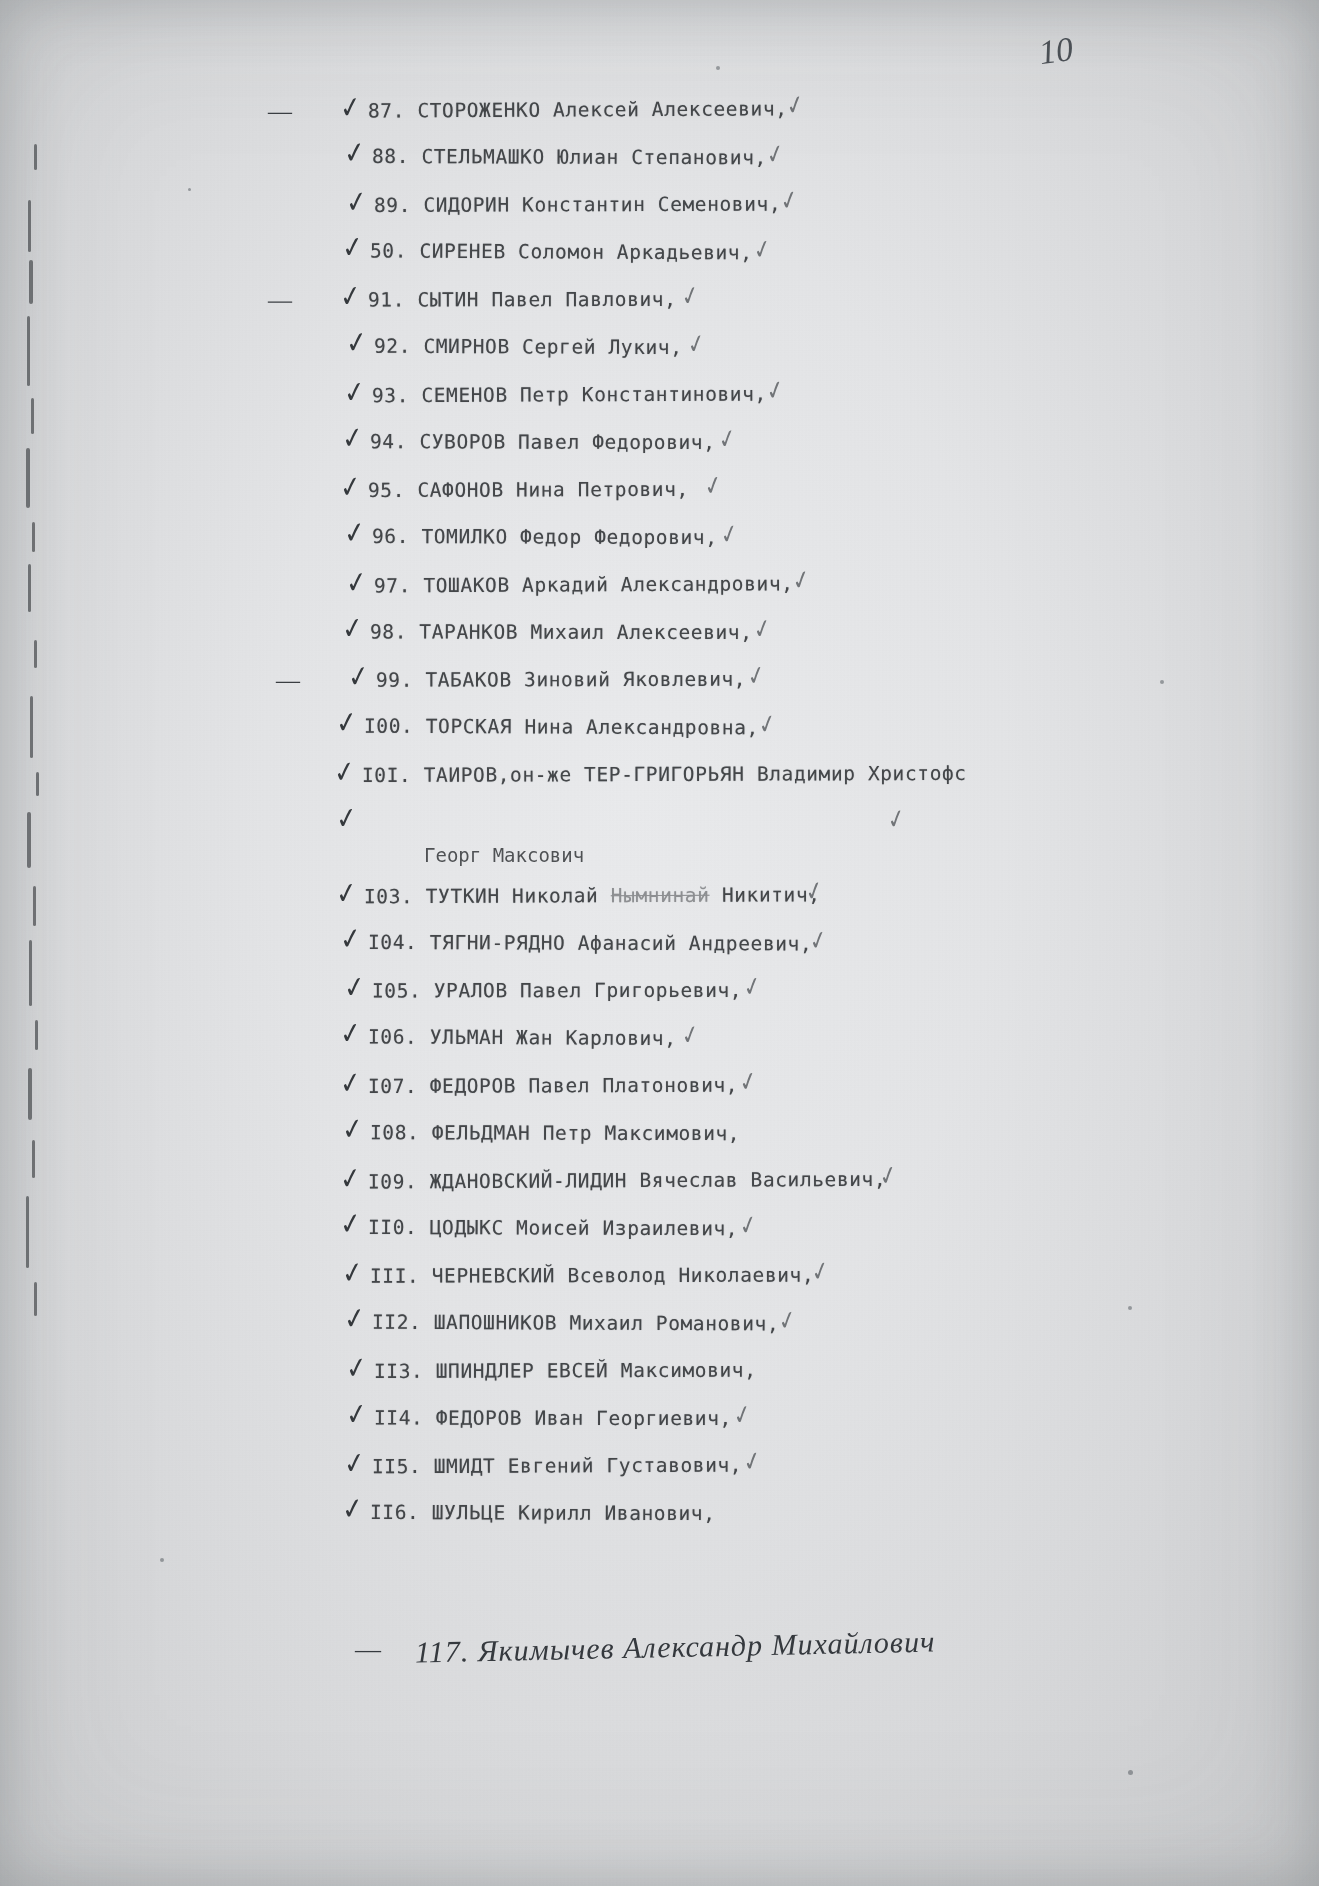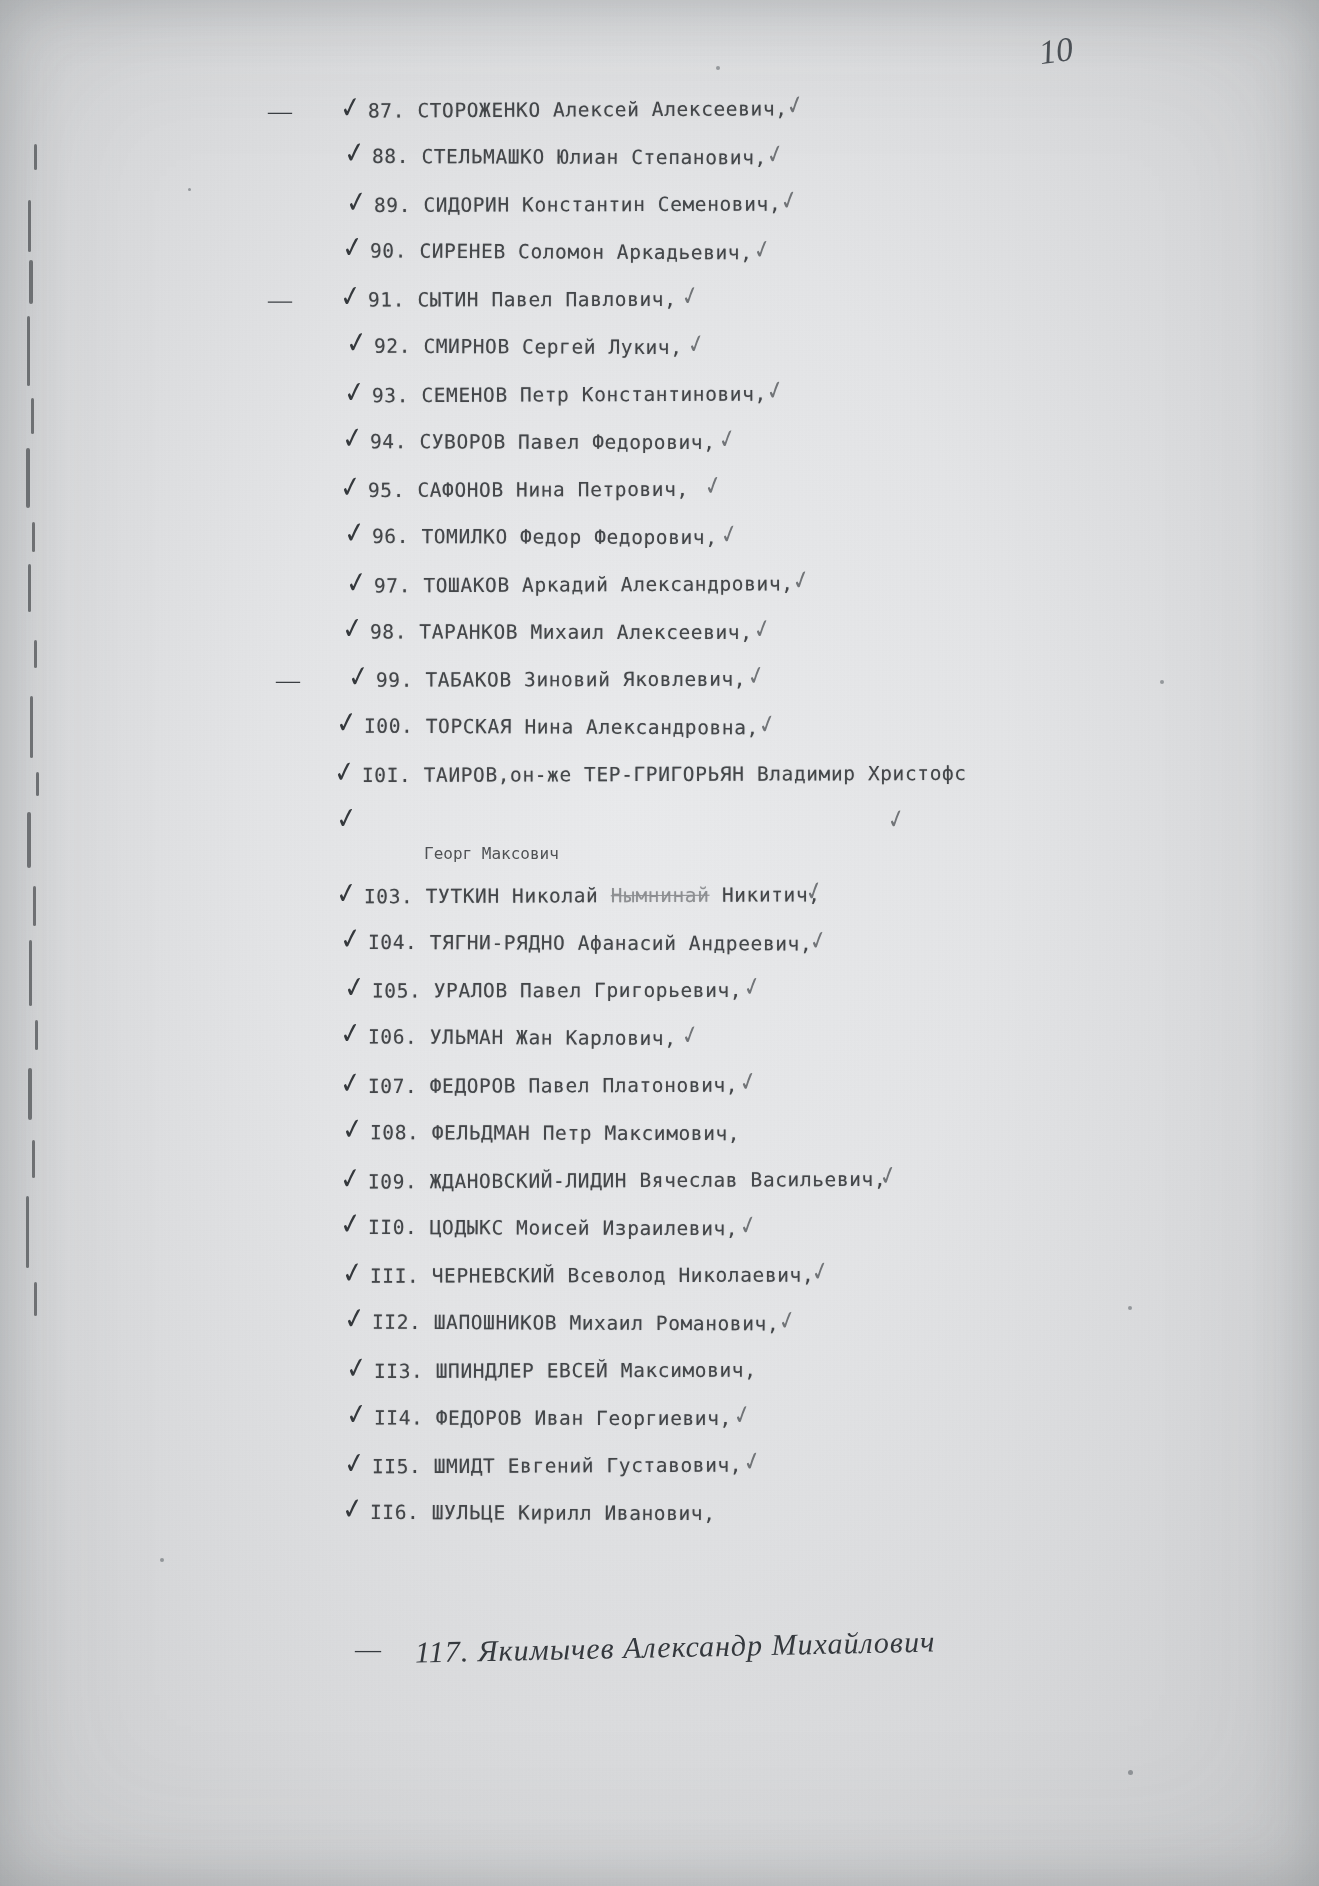--- a/index.html
+++ b/index.html
@@ -159,21 +159,21 @@
   }
   .dash {
     position: absolute;
     font-family: "Liberation Serif", serif;
     font-size: 24px;
     color: #3a3e42;
   }
   .sub {
     position: absolute;
     font-family: "DejaVu Sans Mono", monospace;
-    font-size: 16px;
+    font-size: 19px;
     color: #35383b;
     opacity: .85;
   }
   .strike {
     text-decoration: line-through;
     opacity: .55;
   }
 
   
   .handwritten {
@@ -248,21 +248,21 @@
         <span class="typed" style="left: 372px; top: 6px;"><span class="num">88. </span><span>СТЕЛЬМАШКО Юлиан Степанович,</span></span>
         <span class="tick-right" style="left: 764.4px; top: -2px;">✓</span>
       </div>
       <div class="line" style="transform: rotate(-0.2deg);">
         <span class="tick" style="left: 344px; top: -4px;">✓</span>
         <span class="typed" style="left: 374px; top: 6px;"><span class="num">89. </span><span>СИДОРИН Константин Семенович,</span></span>
         <span class="tick-right" style="left: 778.1px; top: -2px;">✓</span>
       </div>
       <div class="line" style="transform: rotate(0.3deg);">
         <span class="tick" style="left: 340px; top: -4px;">✓</span>
-        <span class="typed" style="left: 370px; top: 6px;"><span class="num">90. </span><span>СИРЕНЕВ Соломон Аркадьевич,</span></span>
+        <span class="typed" style="left: 370px; top: 6px;"><span class="num">50. </span><span>СИРЕНЕВ Соломон Аркадьевич,</span></span>
         <span class="tick-right" style="left: 750.7px; top: -2px;">✓</span>
       </div>
       <div class="line" style="transform: rotate(-0.1deg);">
         <span class="dash" style="left: 268px; top: 4px;">—</span>
         <span class="tick" style="left: 338px; top: -4px;">✓</span>
         <span class="typed" style="left: 368px; top: 6px;"><span class="num">91. </span><span>СЫТИН Павел Павлович,</span></span>
         <span class="tick-right" style="left: 678.5px; top: -2px;">✓</span>
       </div>
       <div class="line" style="transform: rotate(0.25deg);">
         <span class="tick" style="left: 344px; top: -4px;">✓</span>

